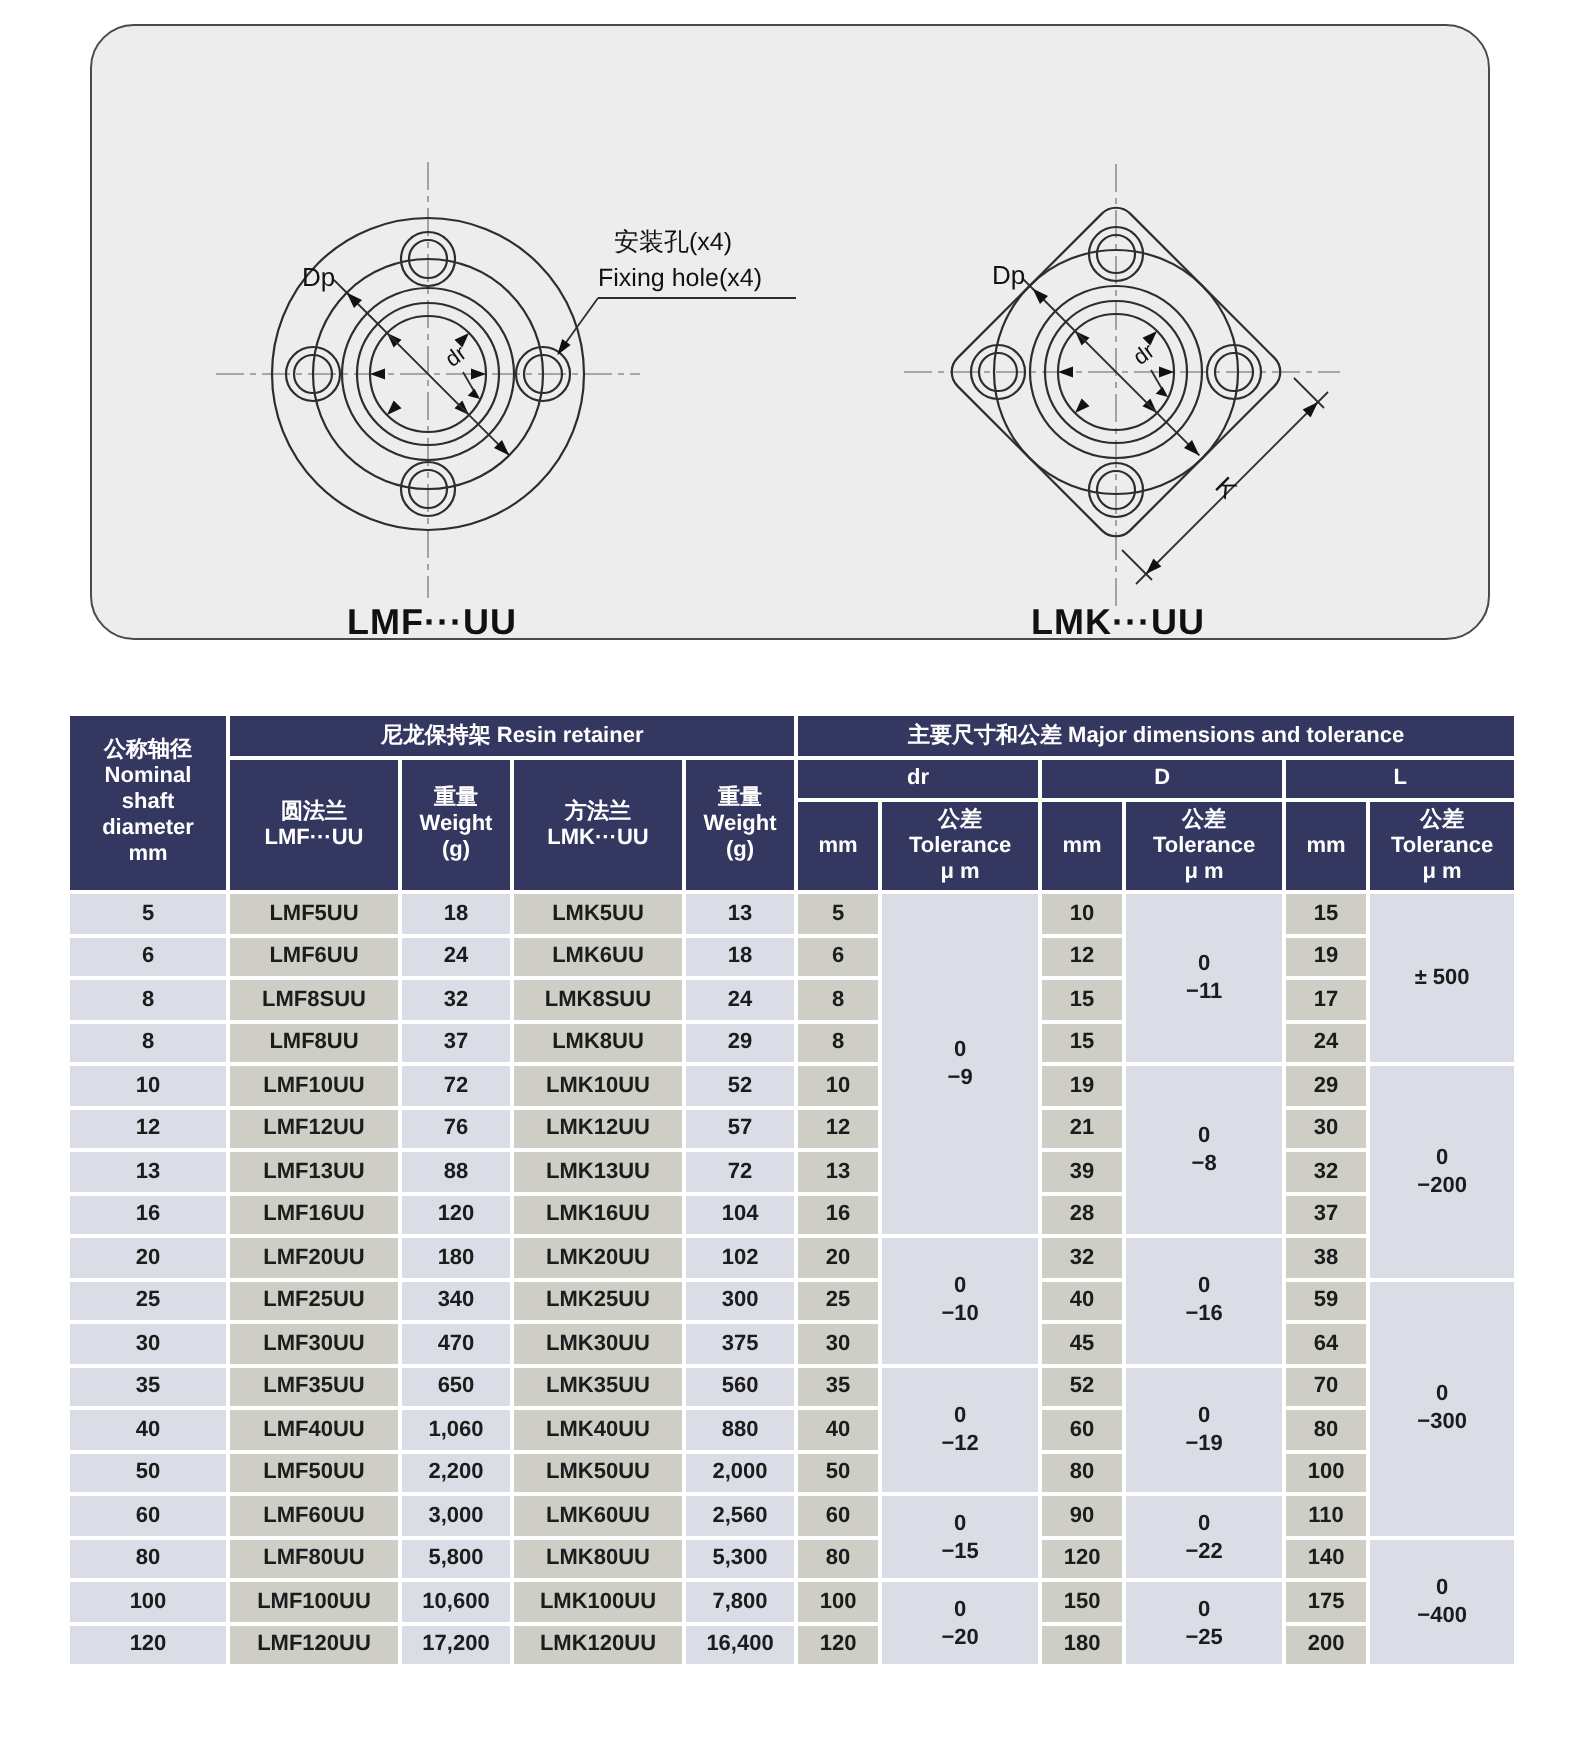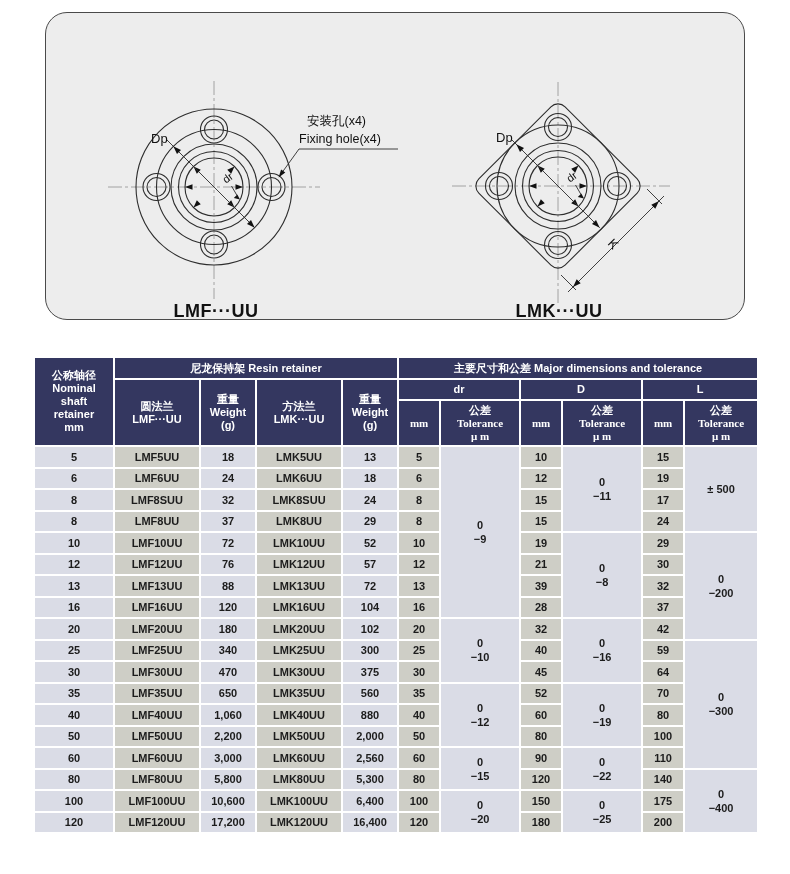--- a/index.html
+++ b/index.html
@@ -40,21 +40,21 @@
   .spec th,.spec td{
     border:2px solid #ffffff;text-align:center;vertical-align:middle;
     padding:0;overflow:hidden;
   }
   .spec thead th{
     background:var(--header-navy);color:#ffffff;
     font-size:11px;font-weight:bold;line-height:13px;
   }
   .hr1 th{height:22px;font-size:11.5px;}
   .hr2 th{height:21px;font-size:12px;}
-  .hr3 th{height:46px;font-family:Liberation Serif, serif;}
+  .hr3 th{height:46px;}
   .th-nominal{font-size:11px;line-height:13.5px;}
   .ln-blk{display:block;}
   .spec tbody td{
     font-size:11px;font-weight:bold;color:var(--text-dark);
     height:21.5px;line-height:12px;
   }
   .lav{background:var(--row-lavender);}
   .beige{background:var(--row-beige);}
   td.tol div{line-height:14px;}
 </style>
@@ -186,21 +186,21 @@
       <col style="width:80px">
     <col style="width:42px">
       <col style="width:74px">
   </colgroup>
   <thead>
     <tr class="hr1">
       <th rowspan="3" class="th-nominal">
         <span class="ln-blk">公称轴径</span>
         <span class="ln-blk">Nominal</span>
         <span class="ln-blk">shaft</span>
-        <span class="ln-blk">retainer</span>
+        <span class="ln-blk">diameter</span>
         <span class="ln-blk">mm</span>
       </th>
       <th colspan="4">尼龙保持架  Resin retainer</th>
       <th colspan="6">主要尺寸和公差  Major dimensions and tolerance</th>
     </tr>
     <tr class="hr2">
       <th rowspan="2">
         <span class="ln-blk">圆法兰</span>
         <span class="ln-blk">LMF···UU</span>
       </th>
@@ -352,21 +352,21 @@
         <td class="beige">20</td>
         <td class="lav tol" rowspan="3">
           <div>0</div>
           <div>−10</div>
         </td>
         <td class="beige">32</td>
         <td class="lav tol" rowspan="3">
           <div>0</div>
           <div>−16</div>
         </td>
-        <td class="beige">42</td>
+        <td class="beige">38</td>
       </tr>
       <tr>
         <td class="lav">25</td>
         <td class="beige">LMF25UU</td>
         <td class="lav">340</td>
         <td class="beige">LMK25UU</td>
         <td class="lav">300</td>
         <td class="beige">25</td>
         <td class="beige">40</td>
         <td class="beige">59</td>
@@ -453,21 +453,21 @@
         <td class="lav tol" rowspan="3">
           <div>0</div>
           <div>−400</div>
         </td>
       </tr>
       <tr>
         <td class="lav">100</td>
         <td class="beige">LMF100UU</td>
         <td class="lav">10,600</td>
         <td class="beige">LMK100UU</td>
-        <td class="lav">6,400</td>
+        <td class="lav">7,800</td>
         <td class="beige">100</td>
         <td class="lav tol" rowspan="2">
           <div>0</div>
           <div>−20</div>
         </td>
         <td class="beige">150</td>
         <td class="lav tol" rowspan="2">
           <div>0</div>
           <div>−25</div>
         </td>

